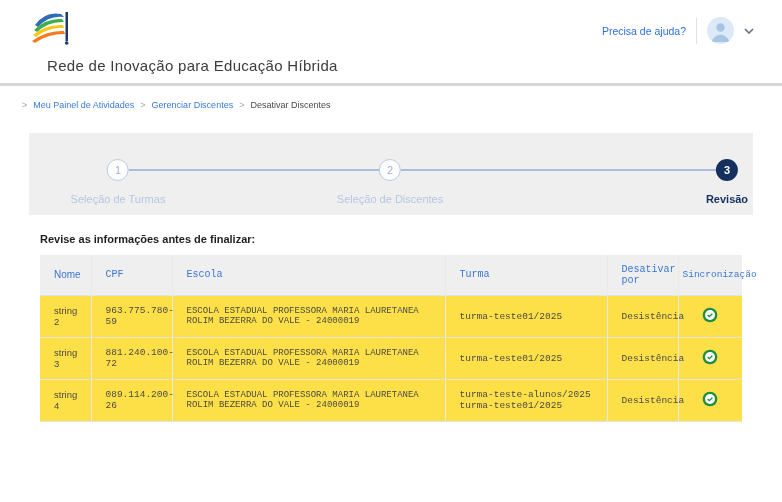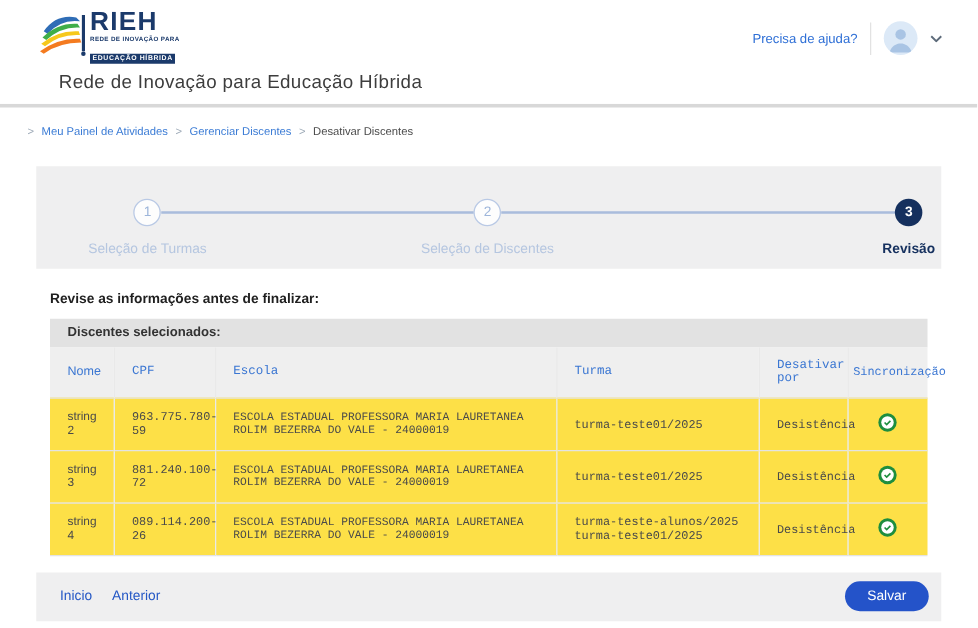--- a/index.html
+++ b/index.html
@@ -69,25 +69,20 @@
   <header class="topbar">
     <div class="logo">
       <svg width="38" height="40" viewBox="0 0 38 40">
         <path d="M4 18 Q14 4 30 7 L33 10 Q18 8 7 20 Z" fill="#2f6db6"></path>
         <path d="M3 23 Q15 11 31 12 L33 15 Q18 14 6 25 Z" fill="#3fae49"></path>
         <path d="M2 28 Q15 17 32 18 L33 21 Q17 20 5 30 Z" fill="#f6c81c"></path>
         <path d="M1 34 Q16 23 33 24 L34 27 Q16 27 4 36 Z" fill="#f47b20"></path>
         <rect x="34.5" y="5" width="2.5" height="29" fill="#1b3a6b"></rect>
         <circle cx="35.7" cy="36" r="1.8" fill="#1b3a6b"></circle>
       </svg>
-      <div class="logo-text">
-        <div class="logo-brand">RIEH</div>
-        <div class="logo-tag1">REDE DE INOVAÇÃO PARA</div>
-        <div class="logo-tag2">EDUCAÇÃO HÍBRIDA</div>
-      </div>
     </div>
 
     <div class="help-area">
       <a class="help-link">Precisa de ajuda?</a>
       <span class="v-divider"></span>
       <span class="avatar">
         <svg width="27" height="27" viewBox="0 0 27 27">
           <circle cx="13.5" cy="10.5" r="4.2" fill="#a9c4e4"></circle>
           <path d="M4.5 25c1.8-5.2 5.4-7.2 9-7.2s7.2 2 9 7.2 Z" fill="#a9c4e4"></path>
         </svg>
@@ -127,21 +122,20 @@
     <div class="step step3 active">
       <div class="circle">3</div>
       <div class="slabel">Revisão</div>
     </div>
   </section>
 
   <main>
     <div class="instruction">Revise as informações antes de finalizar:</div>
 
     <div class="table-wrap">
-      <div class="panel-title">Discentes selecionados:</div>
       <table>
         <colgroup>
           <col class="c1">
             <col class="c2">
             <col class="c3">
             <col class="c4">
             <col class="c5">
             <col class="c6">
         </colgroup>
         <thead>
@@ -194,19 +188,14 @@
                 <circle cx="12" cy="12" r="11" fill="#1e8e3e"></circle>
                 <circle cx="12" cy="12" r="7.5" fill="#fff"></circle>
                 <path d="M8.5 12l2.5 2.5 4.5-4.5" stroke="#1e8e3e" stroke-width="2" fill="none"></path>
               </svg>
             </td>
           </tr>
         </tbody>
       </table>
     </div>
 
-    <div class="wizard-footer">
-      <a class="footer-link">Inicio</a>
-      <a class="footer-link">Anterior</a>
-      <button class="save-btn">Salvar</button>
-    </div>
   </main>
 </div>
 
 </body></html>

